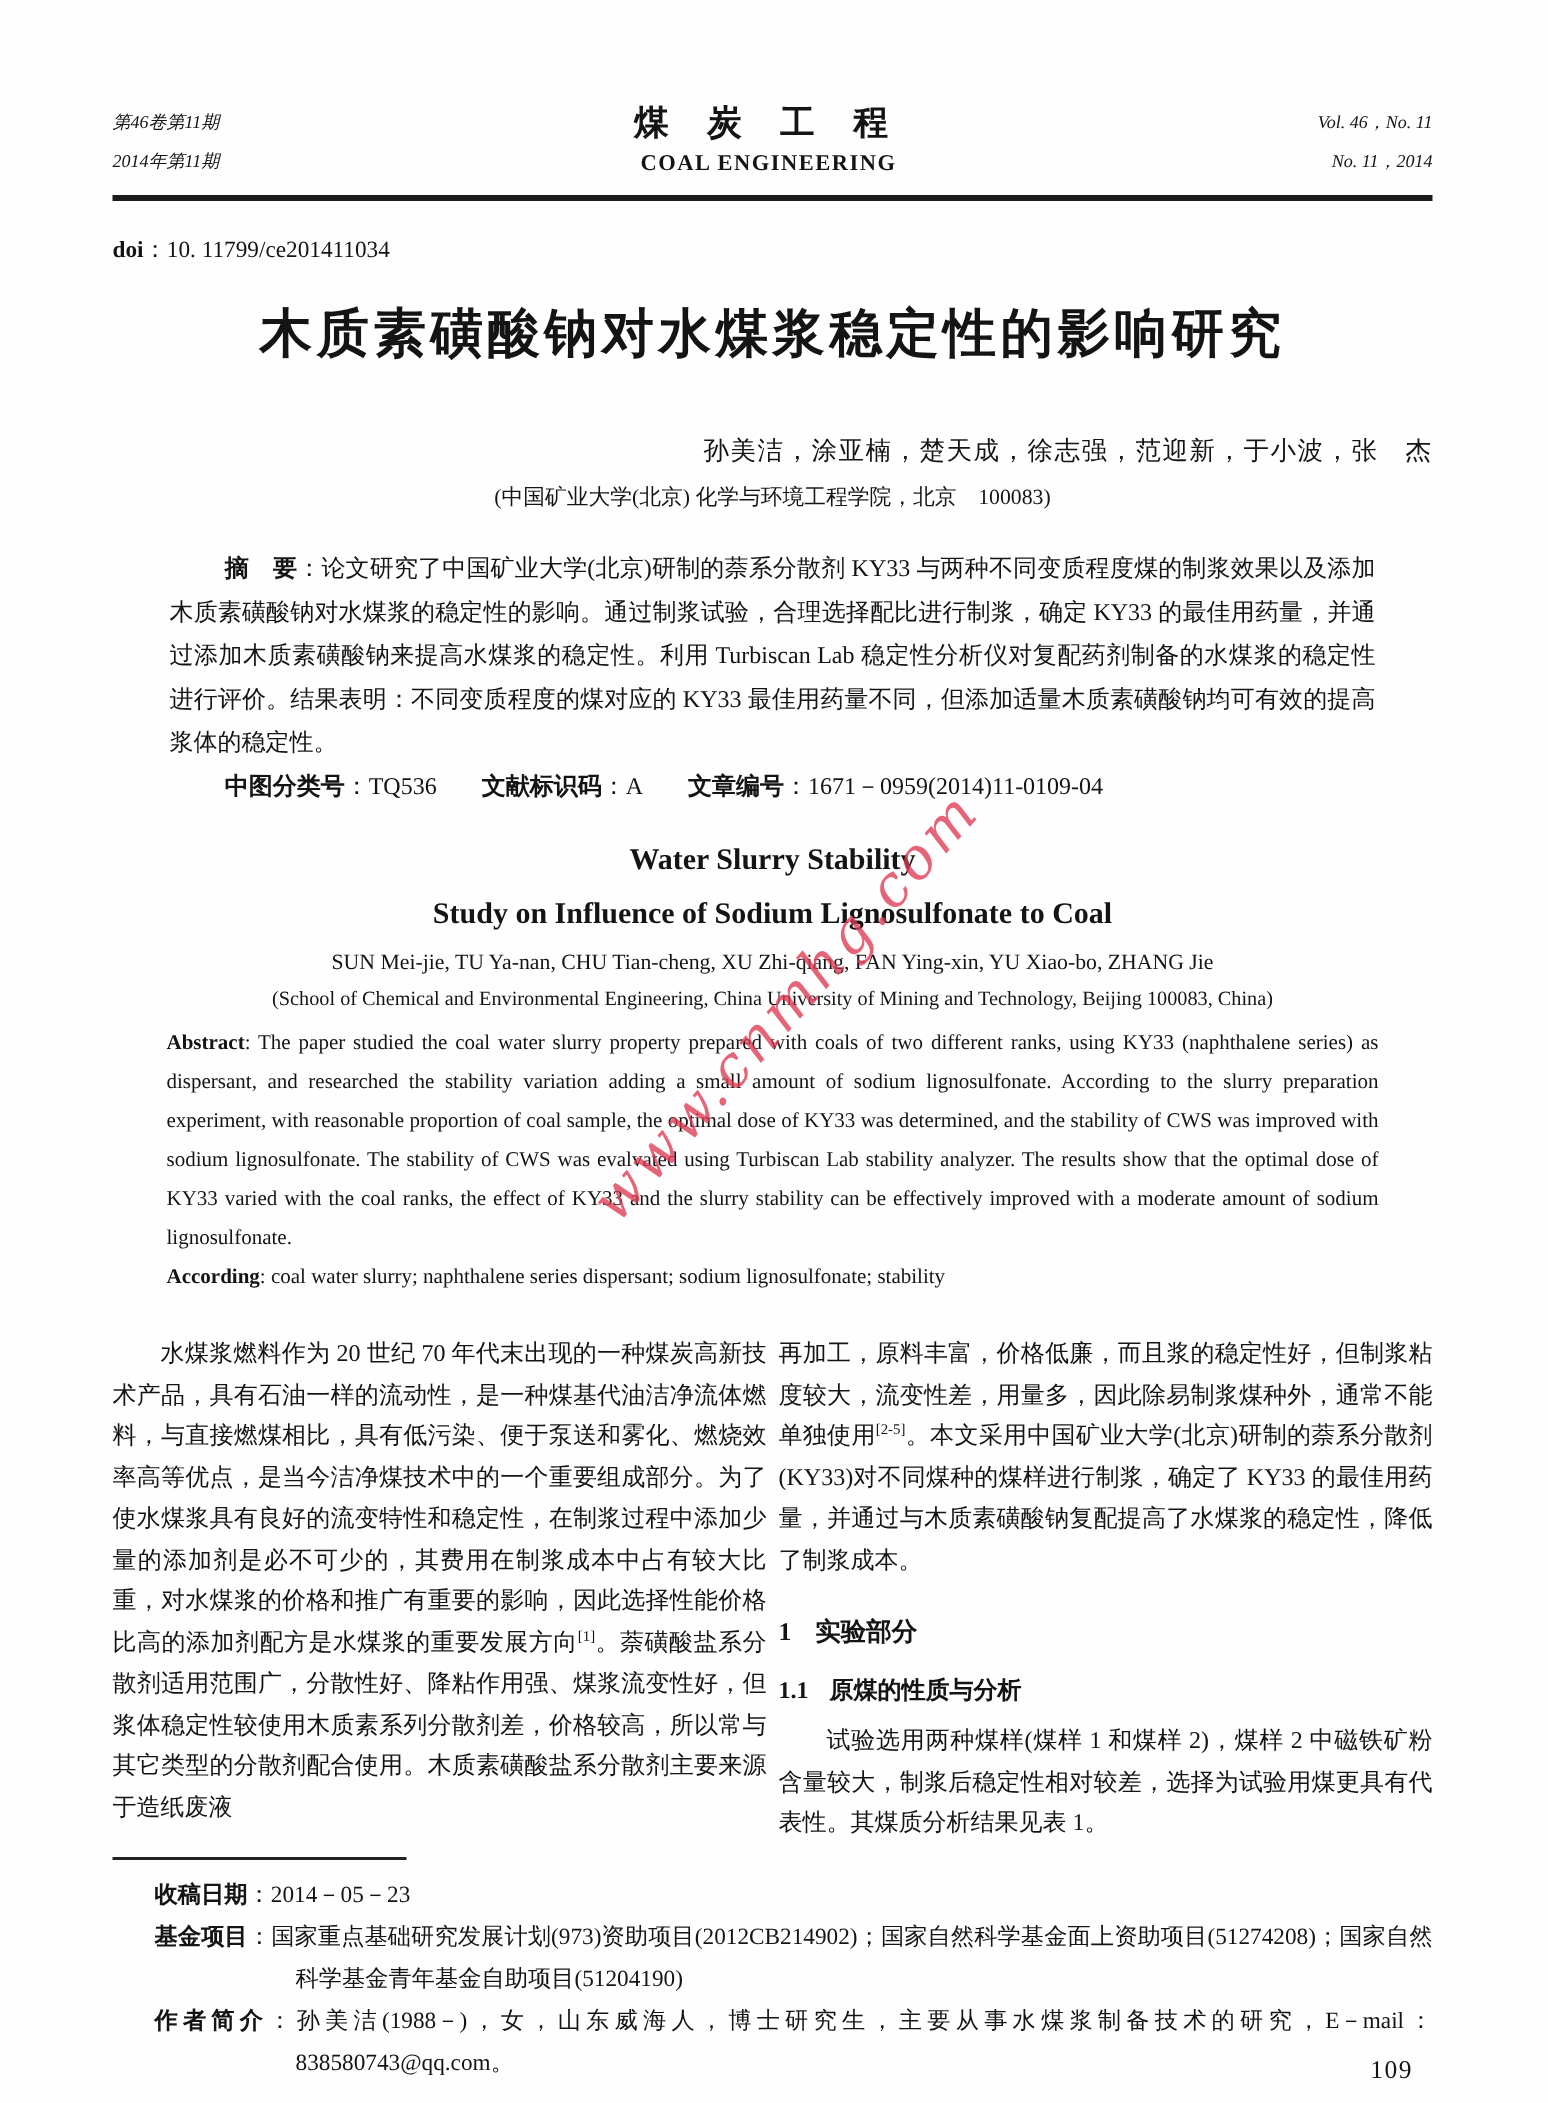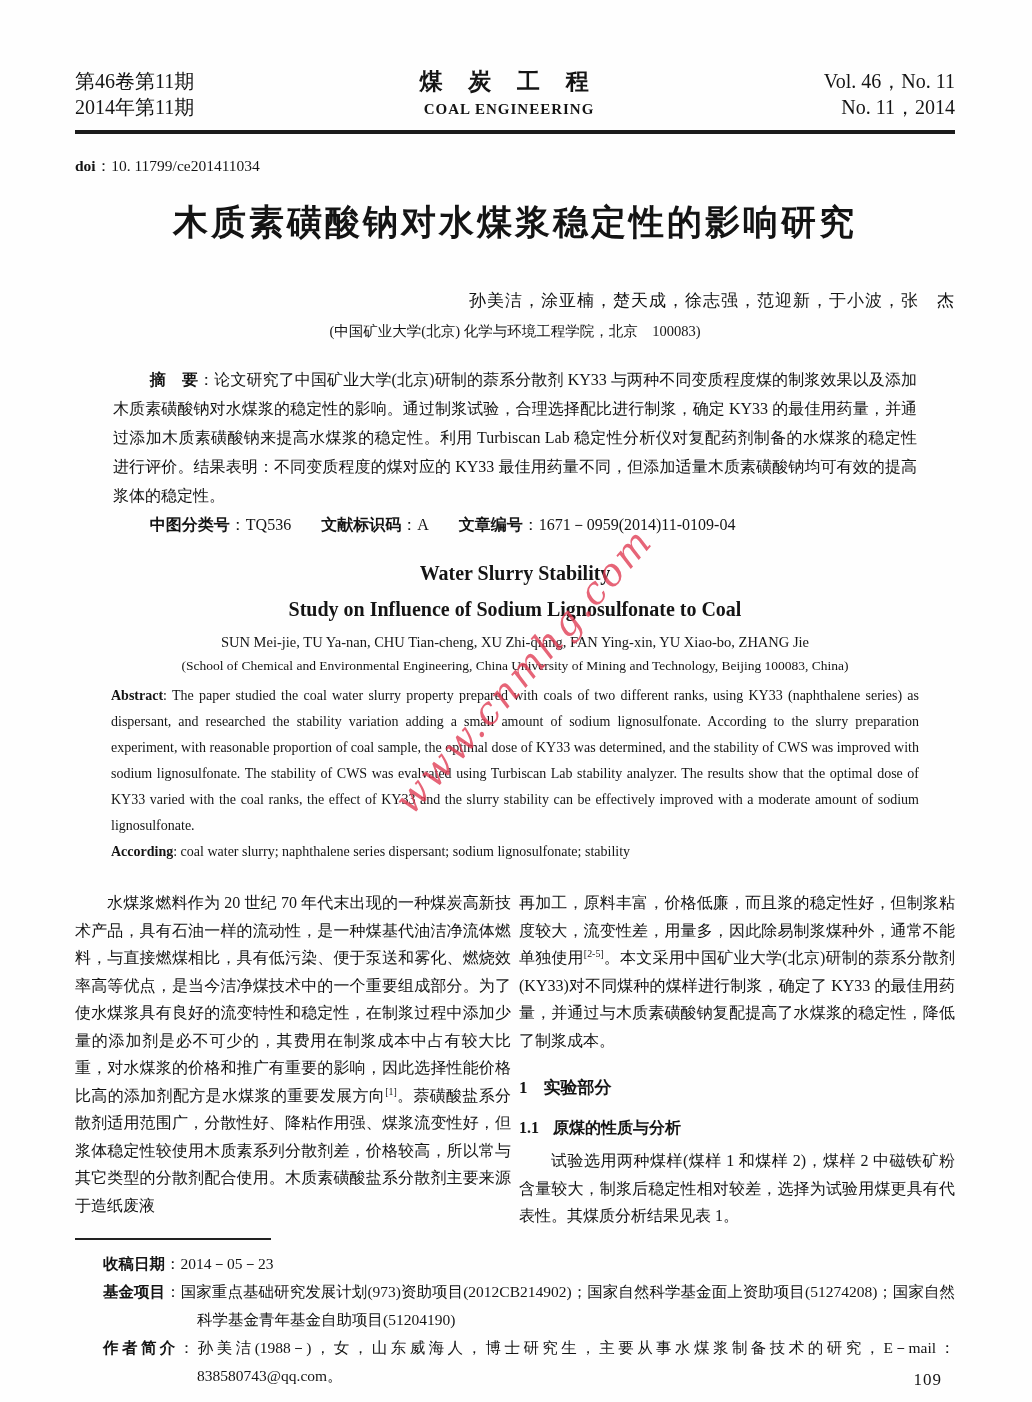--- a/index.html
+++ b/index.html
@@ -10,21 +10,21 @@
     height: 1402px;
     margin: 0 auto;
     background: #fefefe;
     color: #141414;
     font-family: "Liberation Serif", "DejaVu Serif", serif;
     overflow: hidden;
     padding: 68px 77px 0 75px;
   }
   
   .journal-header { display: flex; justify-content: space-between; align-items: flex-start; }
-  .jh-left, .jh-right { font-size: 20px; line-height: 26px; white-space: nowrap; }
+  .jh-left, .jh-right { font-size: 12px; line-height: 26px; white-space: nowrap; font-style: italic; }
   .jh-right { text-align: right; }
   .jh-center { text-align: center; margin-top: -2px; }
   .jh-title-cn { font-size: 23px; font-weight: bold; letter-spacing: 10px; }
   .jh-title-en { font-size: 15px; font-weight: bold; letter-spacing: 1px; margin-top: 4px; }
   .header-rule { height: 4px; background: #1c1c1c; margin-top: 10px; }
   
   .doi-line { margin-top: 22px; font-size: 15.5px; }
   .doi-line .b { font-weight: bold; }
   
   .title-cn { text-align: center; font-size: 35px; font-weight: bold; letter-spacing: 3px; margin-top: 22px; }

